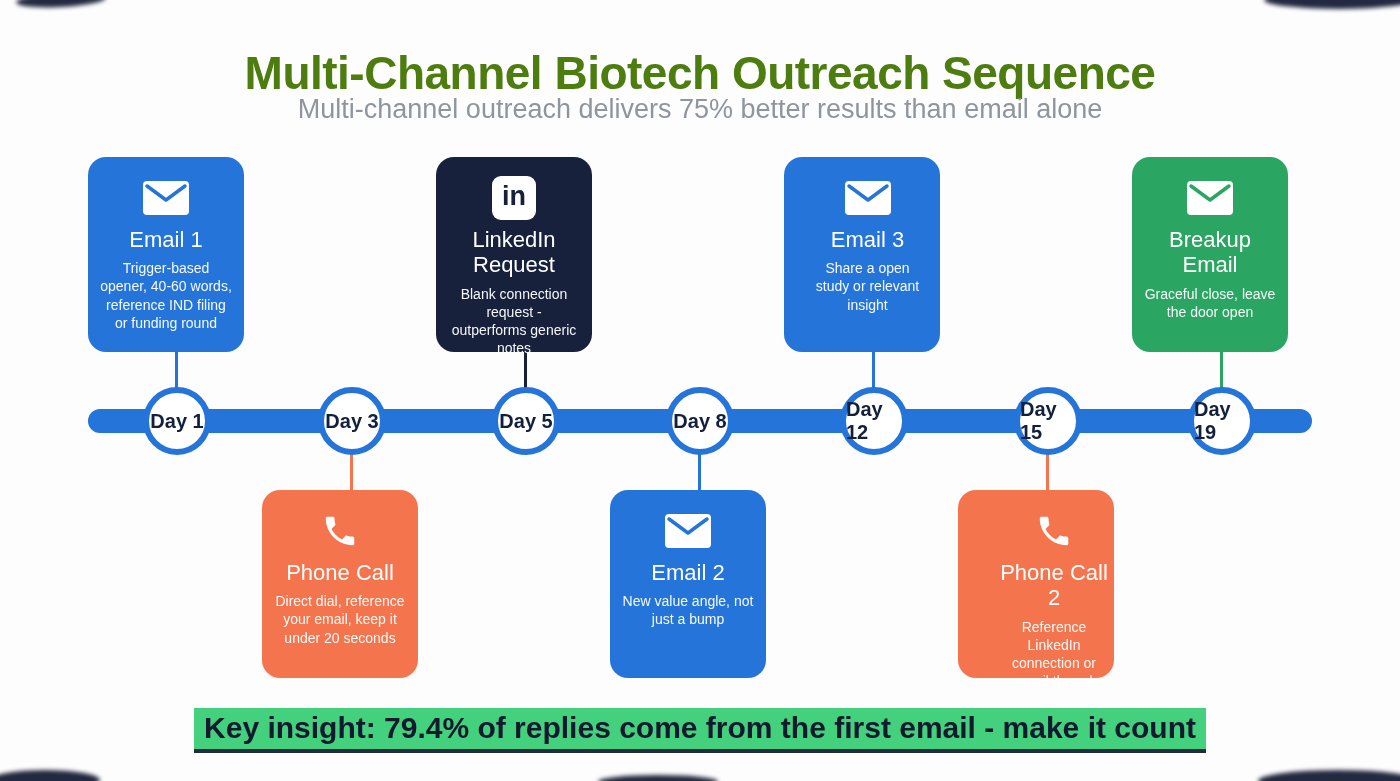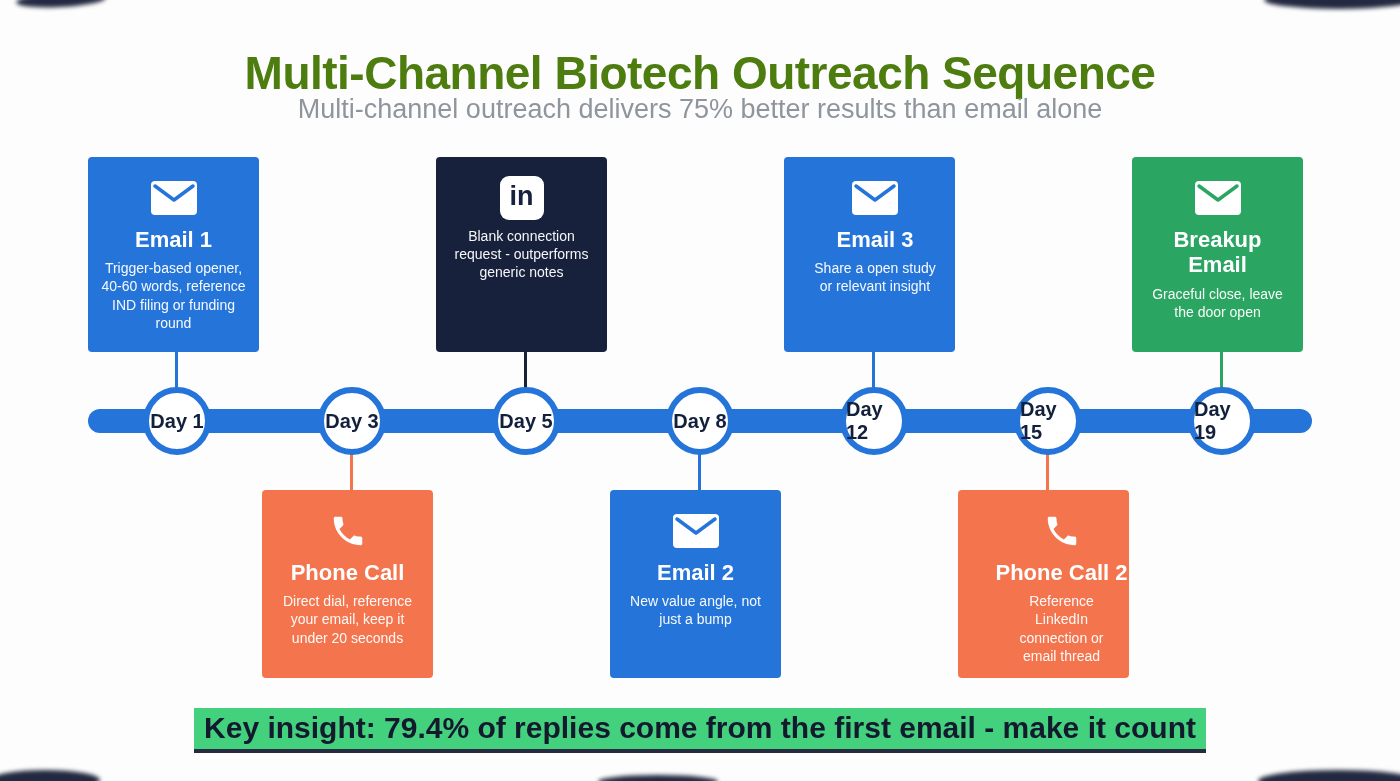--- a/index.html
+++ b/index.html
@@ -47,22 +47,22 @@
 
   .connector { position: absolute; width: 3px; z-index: 1; }
   .connector.above { top: 352px; height: 40px; }
   .connector.below { top: 450px; height: 42px; }
   .k0 { left: 175px; } .k1 { left: 350px; } .k2 { left: 524px; }
   .k3 { left: 698px; } .k4 { left: 872px; } .k5 { left: 1046px; }
   .k6 { left: 1220px; }
 
   
   .card {
-    position: absolute; width: 171px;
-    border-radius: 4px;
+    position: absolute; width: 156px;
+    border-radius: 18px;
     color: #fff; text-align: center;
     box-sizing: border-box; padding-top: 18px;
     z-index: 2;
   }
   .card.above { top: 157px; height: 195px; }
   .card.below { top: 490px; height: 188px; }
   .c0 { left: 88px; }  .c1 { left: 262px; } .c2 { left: 436px; }
   .c3 { left: 610px; } .c4 { left: 784px; } .c5 { left: 958px; padding-left: 36px; }
   .c6 { left: 1132px; }
 
@@ -70,21 +70,21 @@
     height: 46px; display: flex; align-items: center; justify-content: center;
     margin-bottom: 6px;
   }
   .li-badge {
     width: 44px; height: 44px; background: #fff; border-radius: 9px;
     display: flex; align-items: center; justify-content: center;
     font-size: 27px; font-weight: bold; line-height: 1;
     padding-bottom: 3px; box-sizing: border-box;
   }
   .card-title {
-    font-size: 22px; font-weight: bold; line-height: 1.15;
+    font-size: 22px; font-weight: normal; line-height: 1.15;
     margin: 2px 0 7px; white-space: pre-line;
   }
   .card-desc {
     font-size: 14px; line-height: 1.3;
     padding: 0 12px; color: rgba(255,255,255,0.96);
   }
 
   
   .footer {
     position: absolute; top: 708px; left: 0; width: 100%;
@@ -168,20 +168,22 @@
     <div class="card-title">Phone Call</div>
     <div class="card-desc">Direct dial, reference your email, keep it under 20 seconds</div>
   </div>
 
   <div class="card above c2" style="background: rgb(23, 33, 59);">
     <div class="card-icon" style="color: rgb(23, 33, 59);">
       <div class="li-badge">
           <span>in</span>
         </div>
     </div>
+    <div class="card-title">LinkedIn
+Request</div>
     <div class="card-desc">Blank connection request - outperforms generic notes</div>
   </div>
 
   <div class="card below c3" style="background: rgb(36, 116, 217);">
     <div class="card-icon" style="color: rgb(36, 116, 217);">
       <svg width="46" height="34" viewBox="0 0 46 34">
           <rect x="0" y="0" width="46" height="34" rx="4" fill="#fff"></rect>
           <path d="M4 5 L23 19 L42 5" fill="none" stroke="currentColor" stroke-width="3.5" stroke-linecap="round" stroke-linejoin="round"></path>
         </svg>
     </div>

